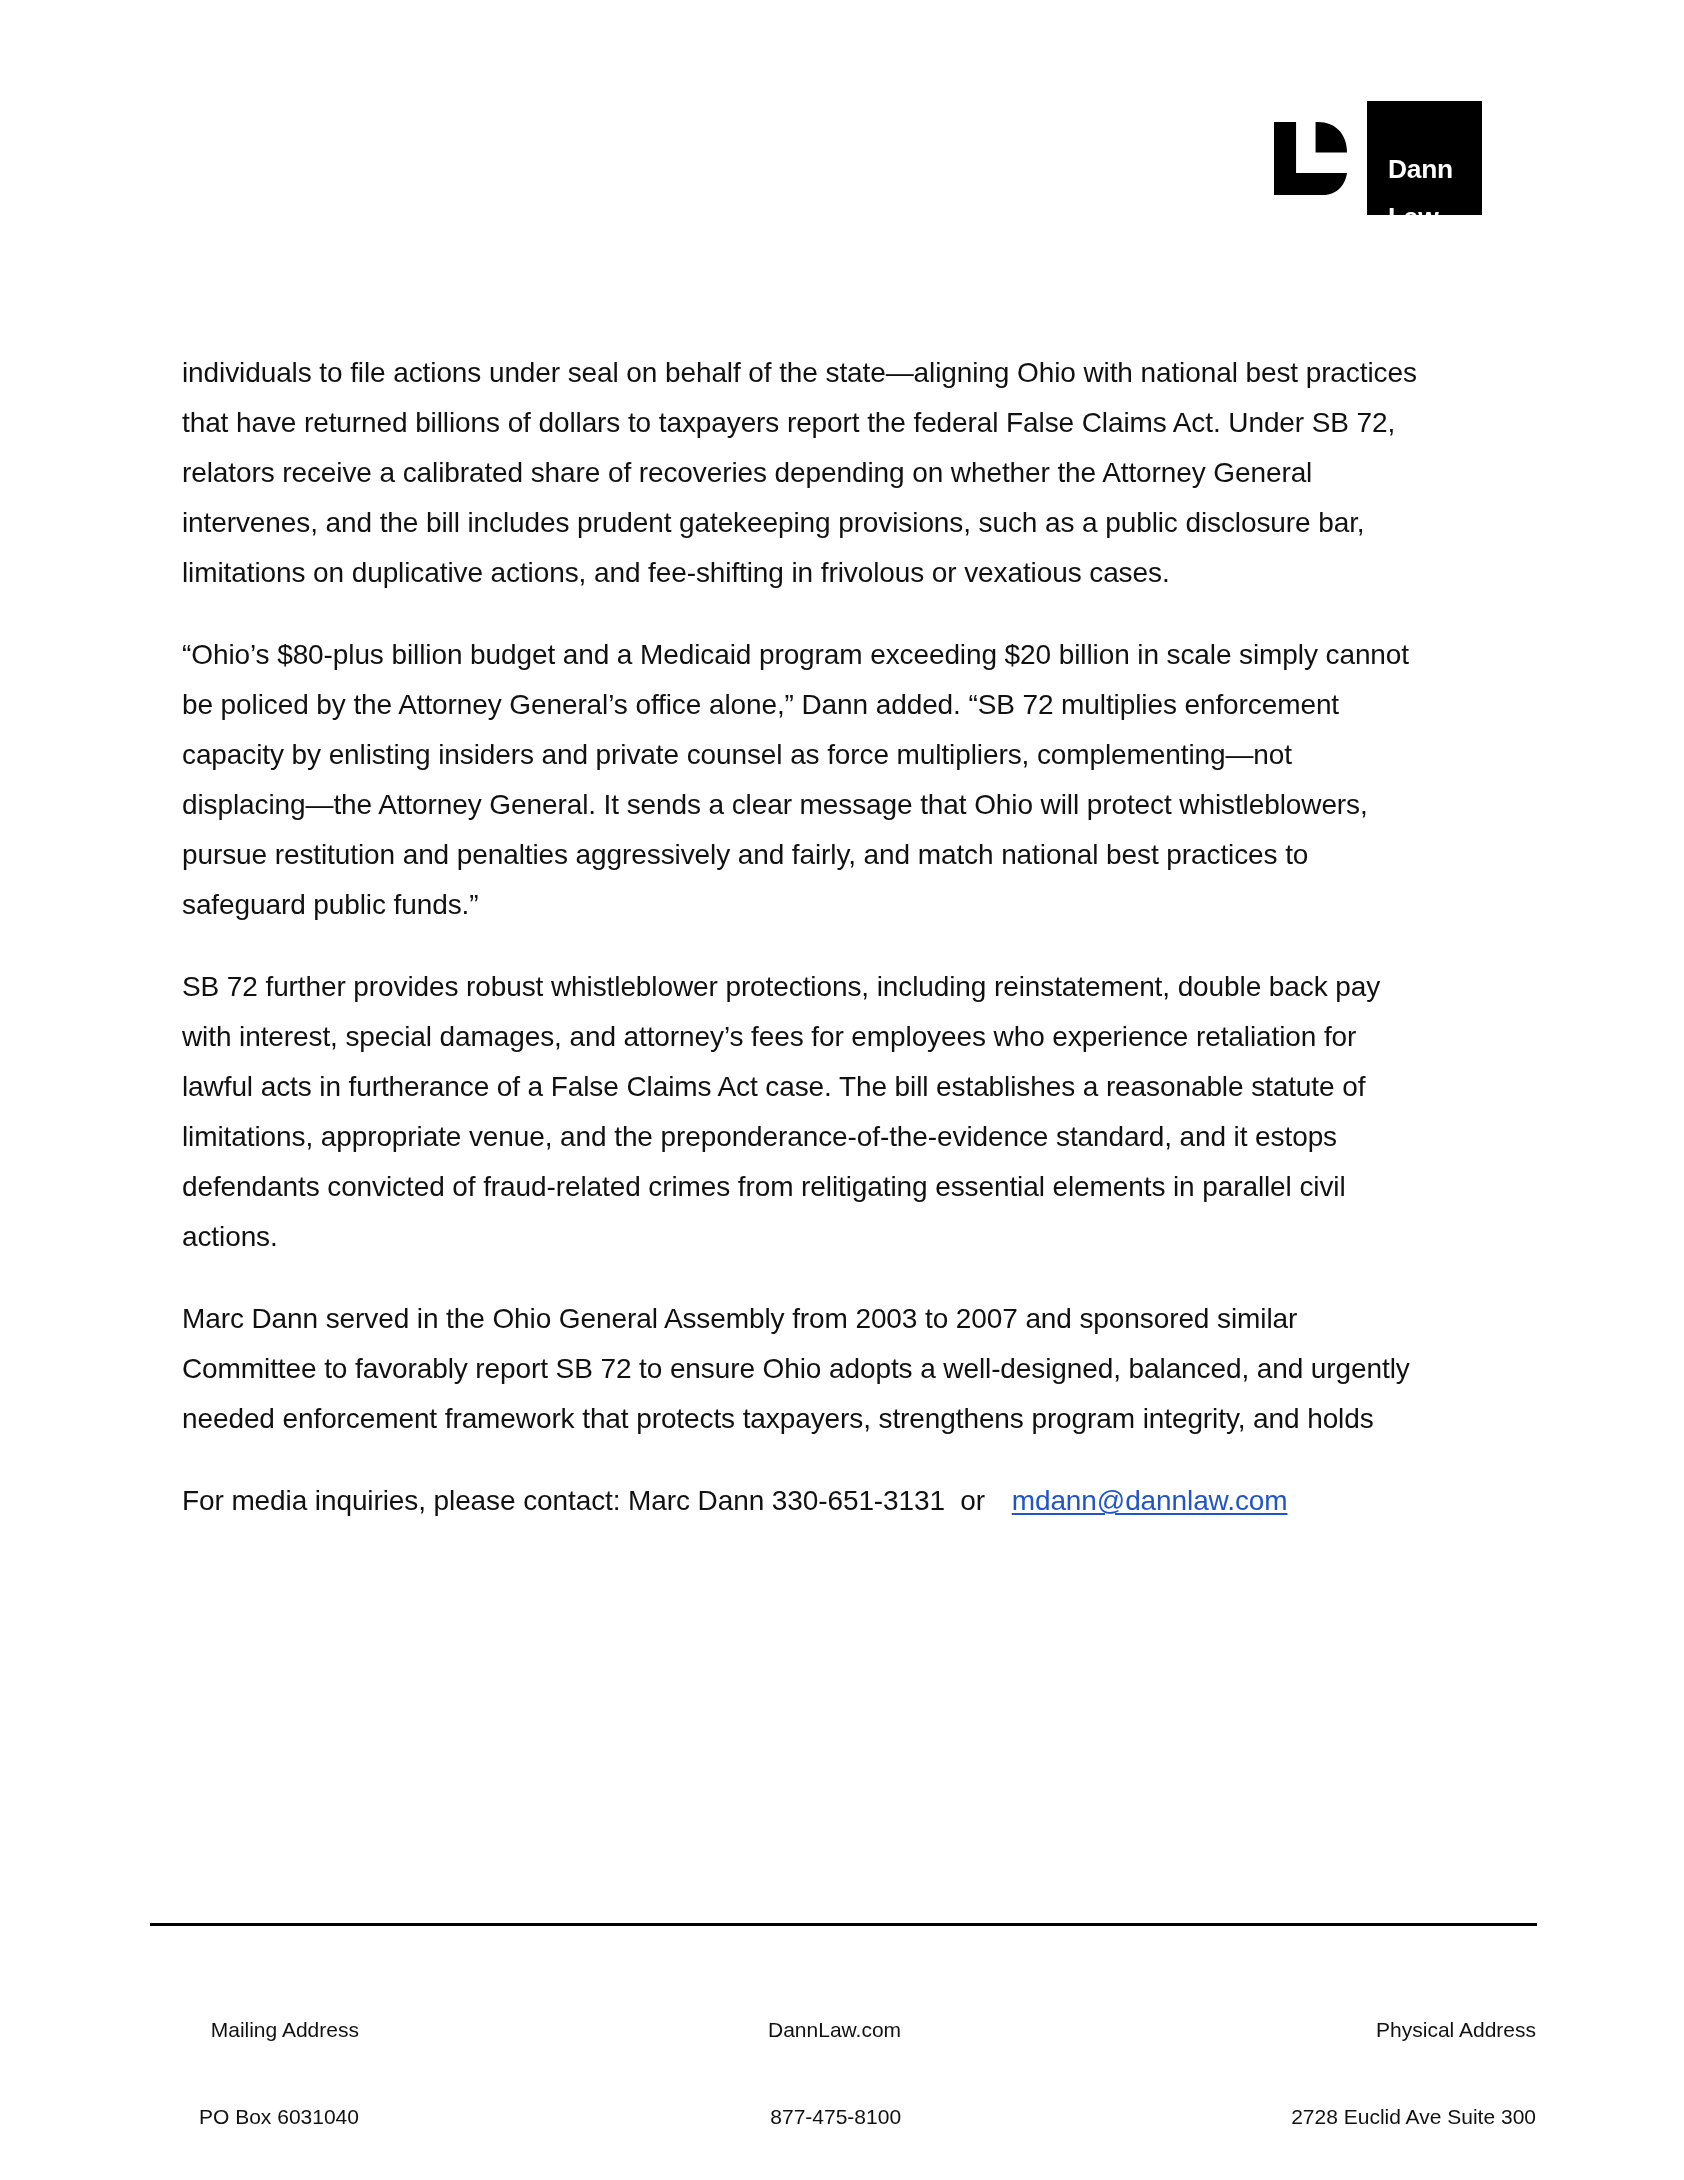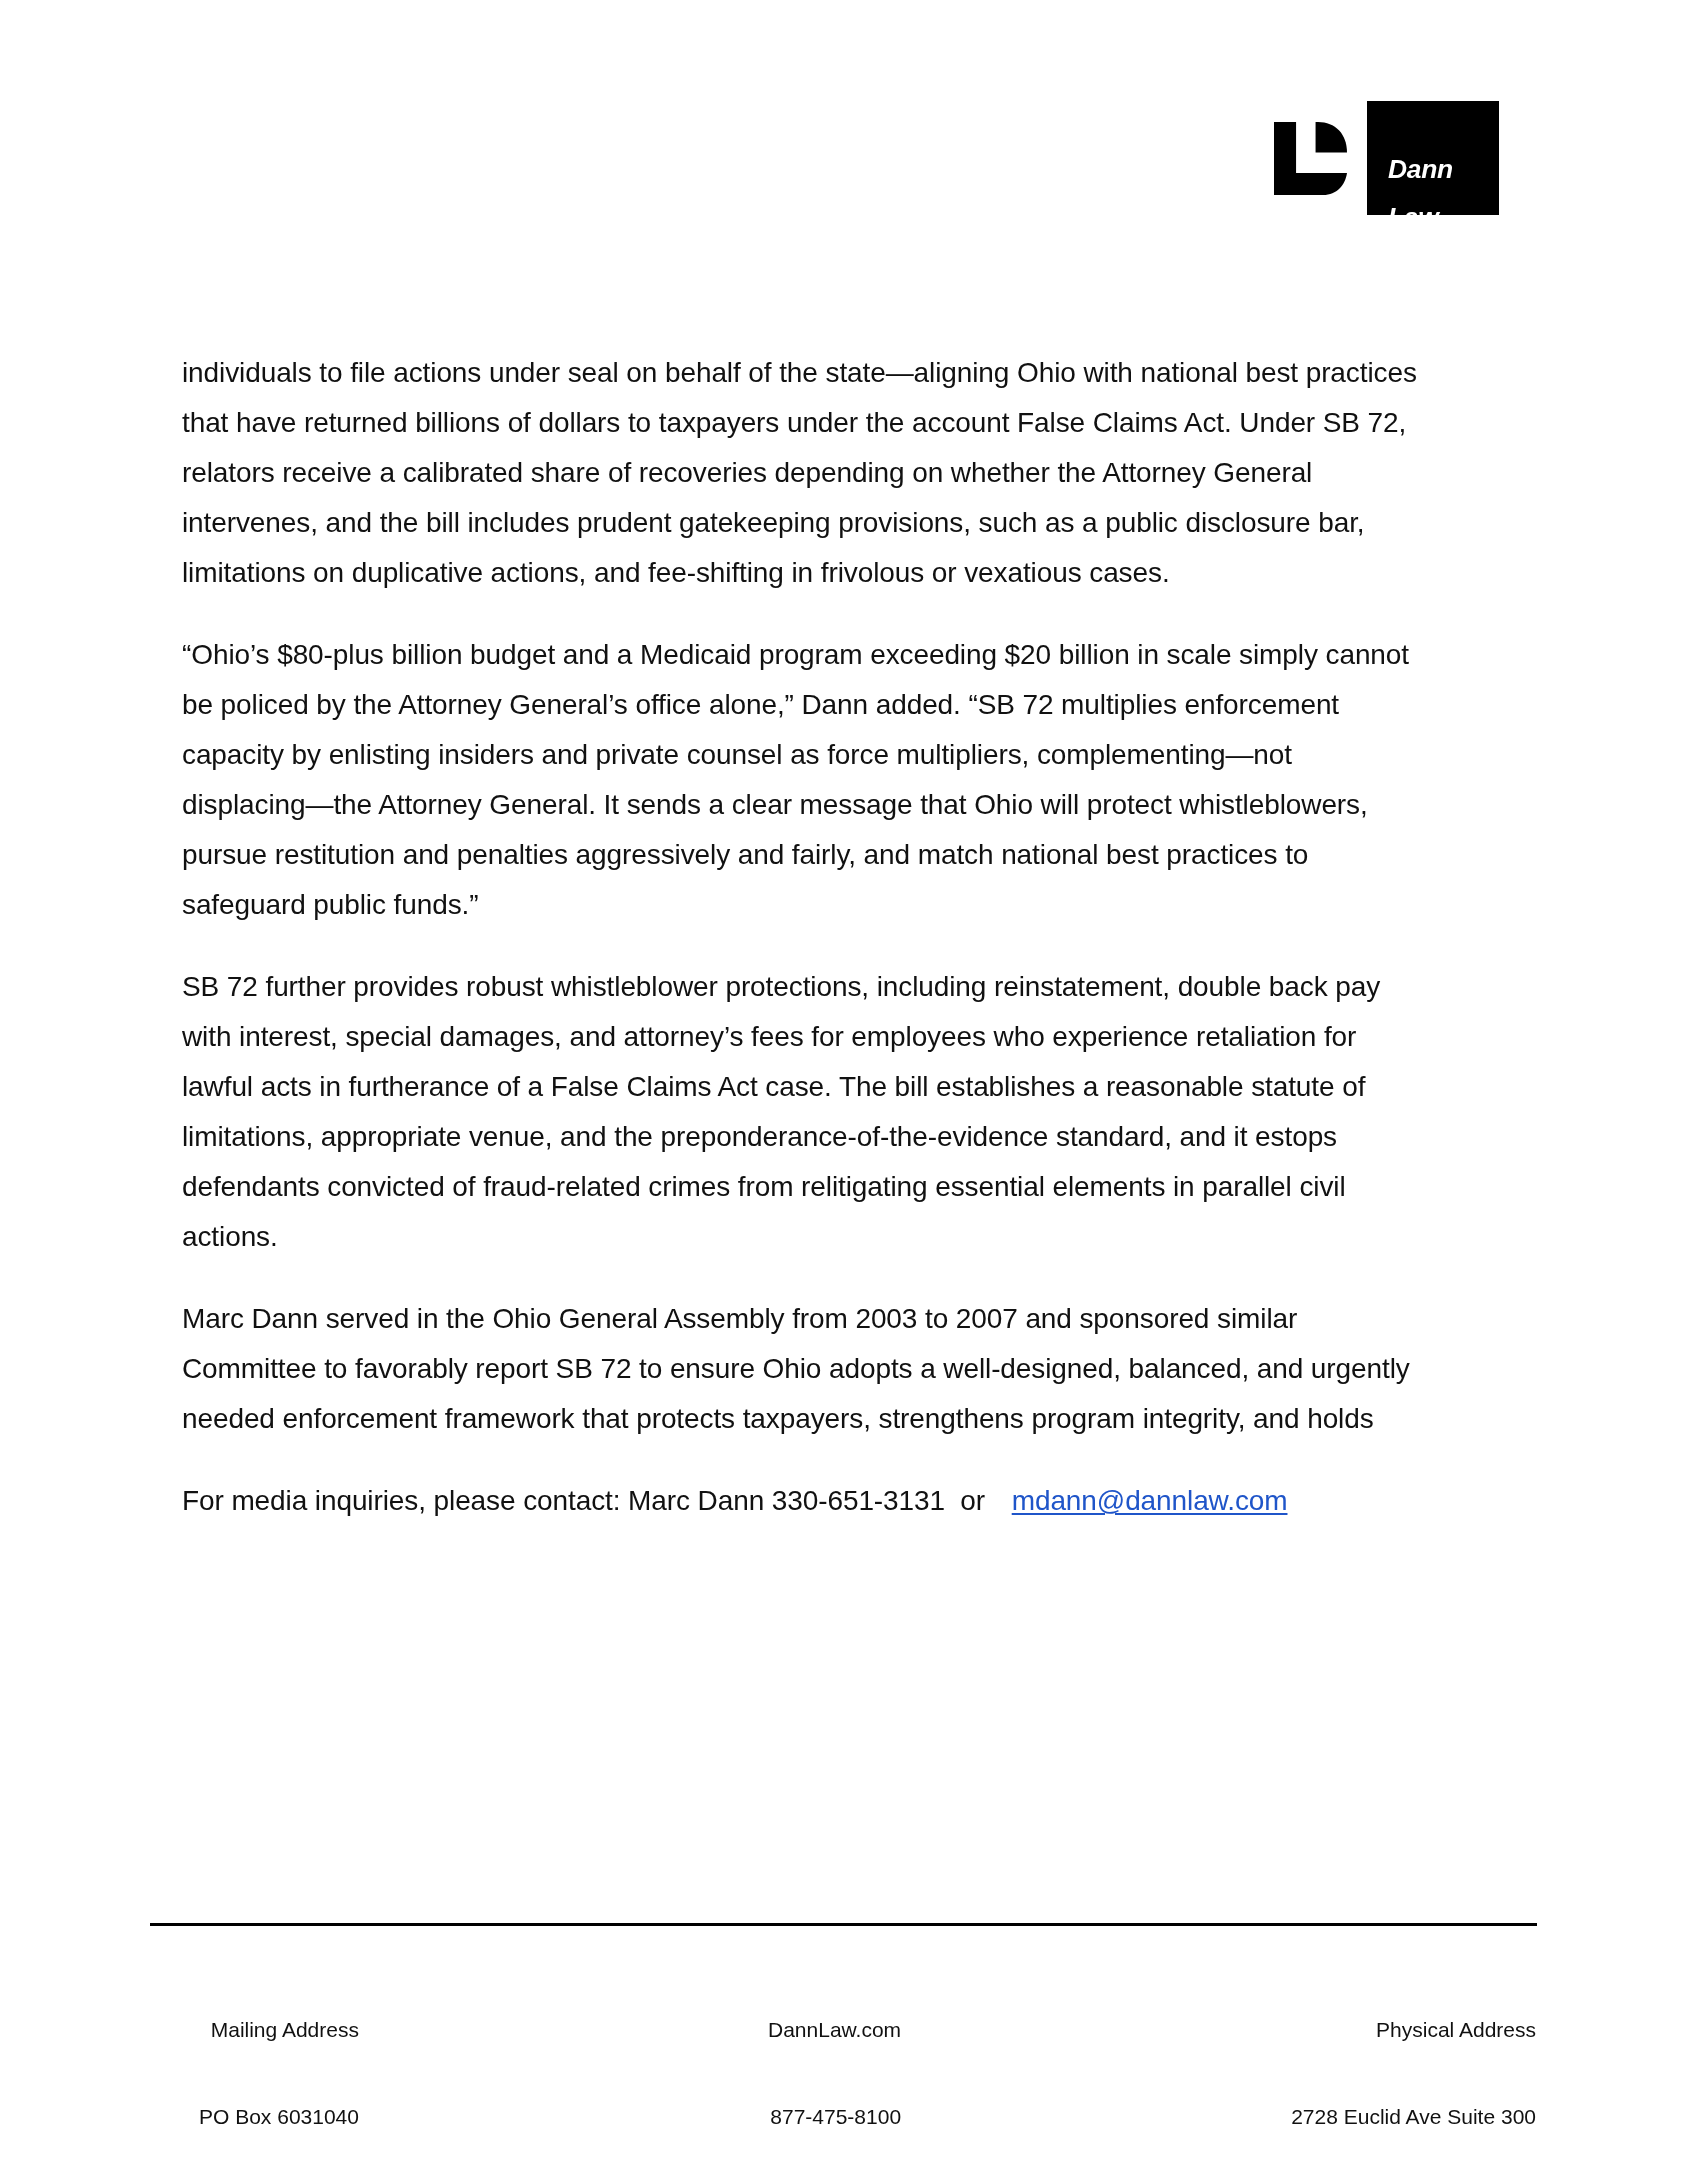--- a/index.html
+++ b/index.html
@@ -3,22 +3,22 @@
 <meta charset="utf-8">
 <style>
   html, body { margin: 0; padding: 0; background: #ffffff; }
   body {
     width: 1685px; height: 2181px; position: relative; overflow: hidden;
     font-family: "Liberation Sans", "DejaVu Sans", sans-serif; color: #111111;
   }
   .logo { position: absolute; left: 1274px; top: 101px; width: 210px; height: 116px; }
   .logo-mark { position: absolute; left: 0; top: 21px; width: 73px; height: 73px; }
   .logo-box {
-    position: absolute; left: 93px; top: 0; width: 132px; height: 114px;
-    background: #000000; color: #ffffff; font-style: italic;
+    position: absolute; left: 93px; top: 0; width: 115px; height: 114px;
+    background: #000000; color: #ffffff;
   }
   .logo-text {
     position: absolute; left: 21px; top: 31.5px;
     font-family: "Liberation Sans", sans-serif; font-weight: 700;
     font-size: 26.4px; line-height: 24px; letter-spacing: -0.3px; white-space: pre-line;
   }
   .logo-text span { display: block; }
 
   .body-text {
     position: absolute; left: 182px; top: 348px; width: 1346px;
@@ -53,21 +53,21 @@
     <div class="logo-text">
       <span>Dann</span>
       <span>Law</span>
     </div>
   </div>
 </div>
 
 <div class="body-text">
   <p class="para">
     <span class="line">individuals to file actions under seal on behalf of the state—aligning Ohio with national best practices</span>
-    <span class="line">that have returned billions of dollars to taxpayers under the account False Claims Act. Under SB 72,</span>
+    <span class="line">that have returned billions of dollars to taxpayers report the federal False Claims Act. Under SB 72,</span>
     <span class="line">relators receive a calibrated share of recoveries depending on whether the Attorney General</span>
     <span class="line">intervenes, and the bill includes prudent gatekeeping provisions, such as a public disclosure bar,</span>
     <span class="line">limitations on duplicative actions, and fee-shifting in frivolous or vexatious cases.</span>
   </p>
   <p class="para">
     <span class="line">“Ohio’s $80-plus billion budget and a Medicaid program exceeding $20 billion in scale simply cannot</span>
     <span class="line">be policed by the Attorney General’s office alone,” Dann added.  “SB 72 multiplies enforcement</span>
     <span class="line">capacity by enlisting insiders and private counsel as force multipliers, complementing—not</span>
     <span class="line">displacing—the Attorney General.  It sends a clear message that Ohio will protect whistleblowers,</span>
     <span class="line">pursue restitution and penalties aggressively and fairly, and match national best practices to</span>

